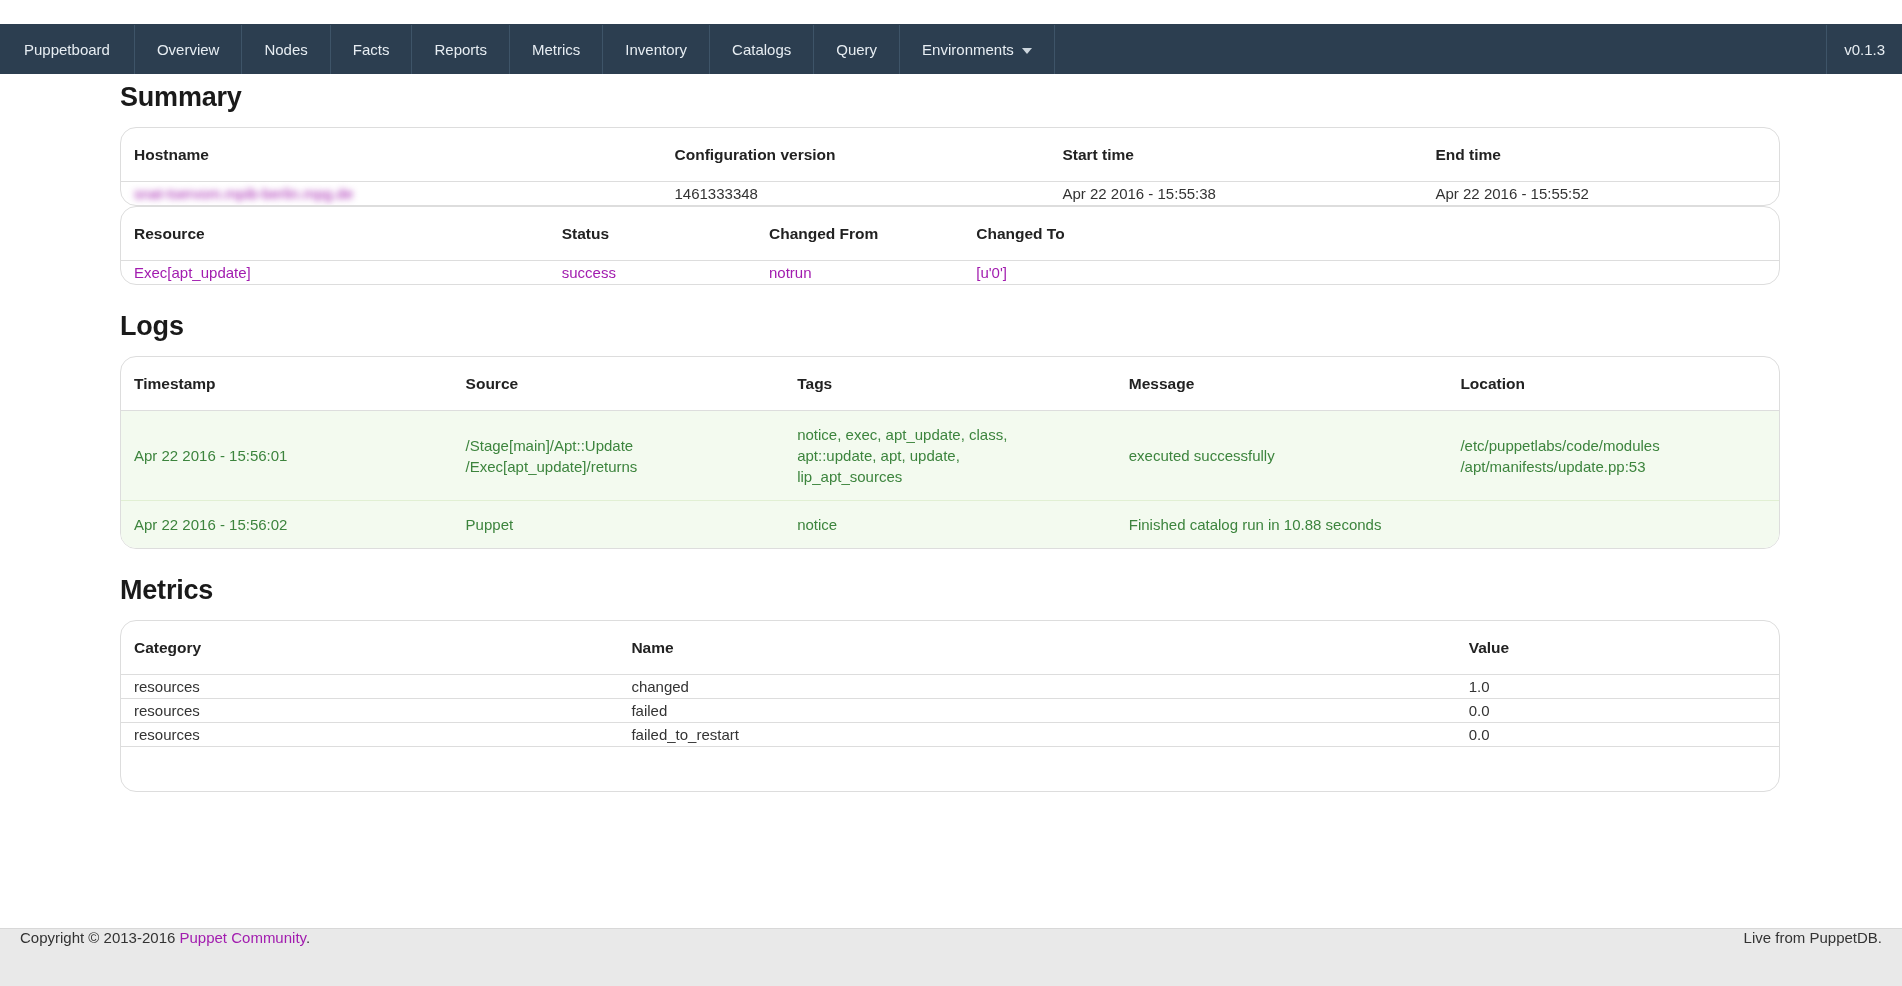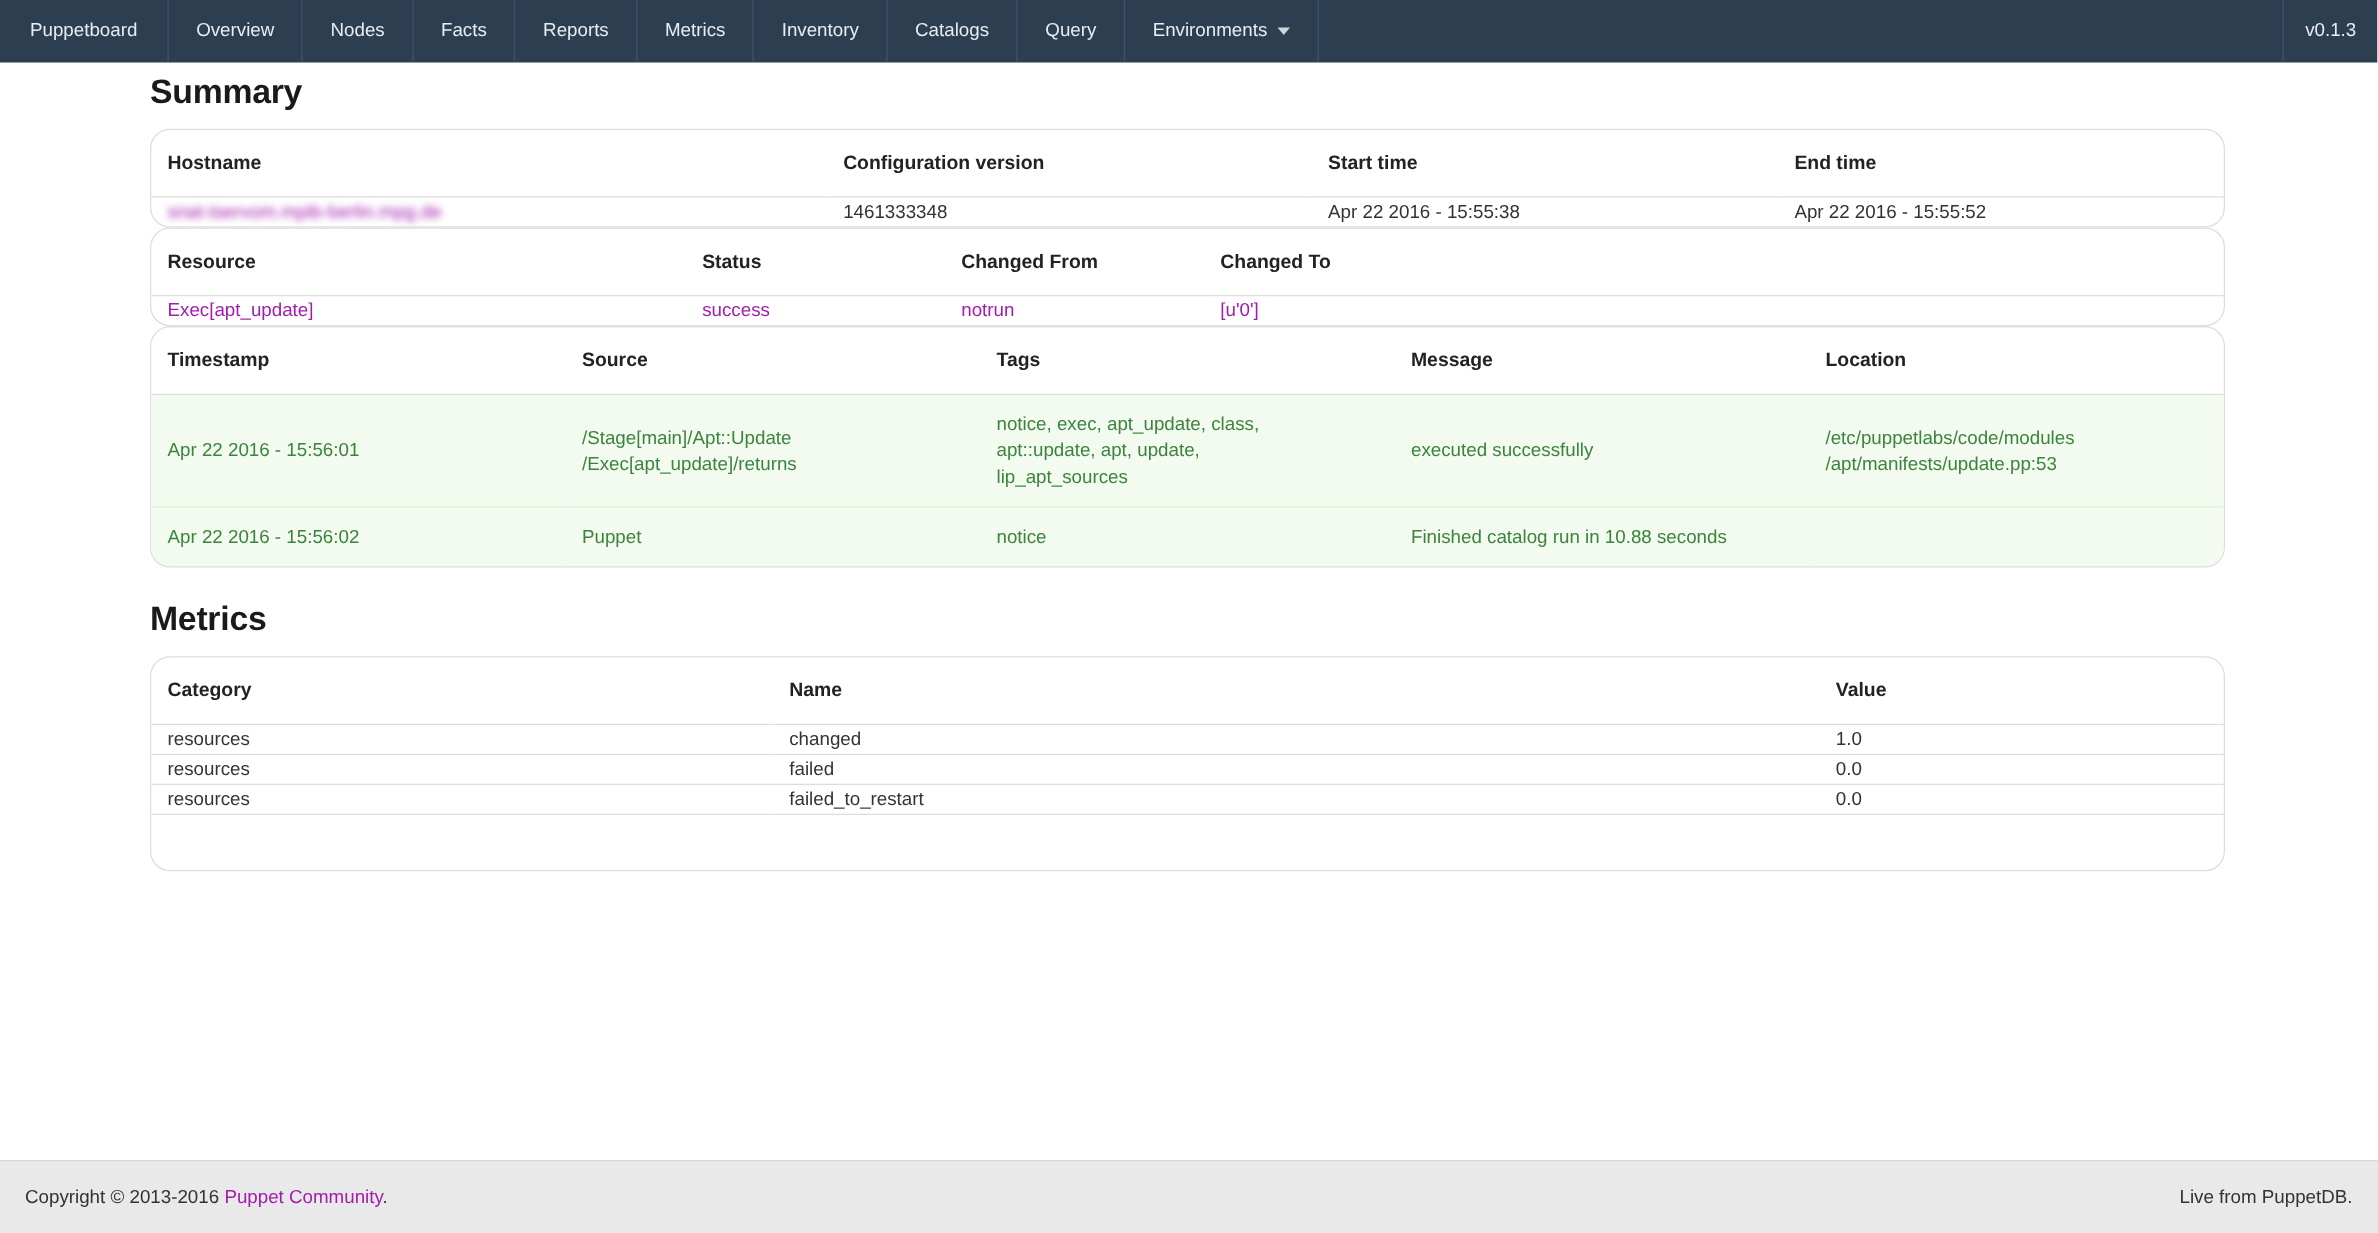--- a/index.html
+++ b/index.html
@@ -5,21 +5,21 @@
   * { box-sizing: border-box; }
   html, body { margin: 0; padding: 0; }
   body {
     width: 1902px; height: 986px; overflow: hidden;
     background: #ffffff; color: #333333;
     font-family: "Liberation Sans", sans-serif; font-size: 15px;
   }
 
   
   .navbar {
-    height: 50px; background: #2c3e50; display: flex; align-items: flex-start;
+    height: 50px; background: #2c3e50; display: flex; align-items: center; margin-top: 24px;
   }
   .navbar .nav-link {
     display: block; color: #e7edf2; text-decoration: none;
     line-height: 49px; padding: 0 22px; font-size: 15px;
     border-right: 1px solid #3e5468; white-space: nowrap;
   }
   .navbar .brand { padding: 0 24px; }
   .caret {
     display: inline-block; width: 0; height: 0; margin-left: 8px; vertical-align: middle;
     border-left: 5px solid transparent; border-right: 5px solid transparent;
@@ -61,21 +61,21 @@
   .logs-table tbody tr + tr td { border-top-color: #e1efd3; }
 
   .obfuscated { filter: blur(3px); }
 
   .cutoff-row td { height: 44px; }
 
   
   .footer {
     position: fixed; left: 0; right: 0; bottom: 0; height: 58px;
     background: #e9e9e9; border-top: 1px solid #d8d8d8;
-    display: flex; align-items: center; justify-content: space-between;
+    display: flex; align-items: flex-start; justify-content: space-between;
     padding: 0 20px; color: #333333; font-size: 15px; z-index: 10;
   }
 </style>
 </head>
 <body>
 
 <nav class="navbar">
   <a class="nav-link brand" href="#">Puppetboard</a>
   <a class="nav-link" href="#">Overview</a>
   <a class="nav-link" href="#">Nodes</a>
@@ -157,20 +157,21 @@
             <td>
               <a href="#">[u'0']</a>
             </td>
           </tr>
         </tbody>
       </table>
     </div>
   </section>
 
   <section>
+    <h2 class="section-heading">Logs</h2>
     <div class="panel">
       <table class="logs-table">
         <colgroup>
             <col style="width:20%">
             <col style="width:20%">
             <col style="width:20%">
             <col style="width:20%">
             <col style="width:20%">
           </colgroup>
         <thead>

